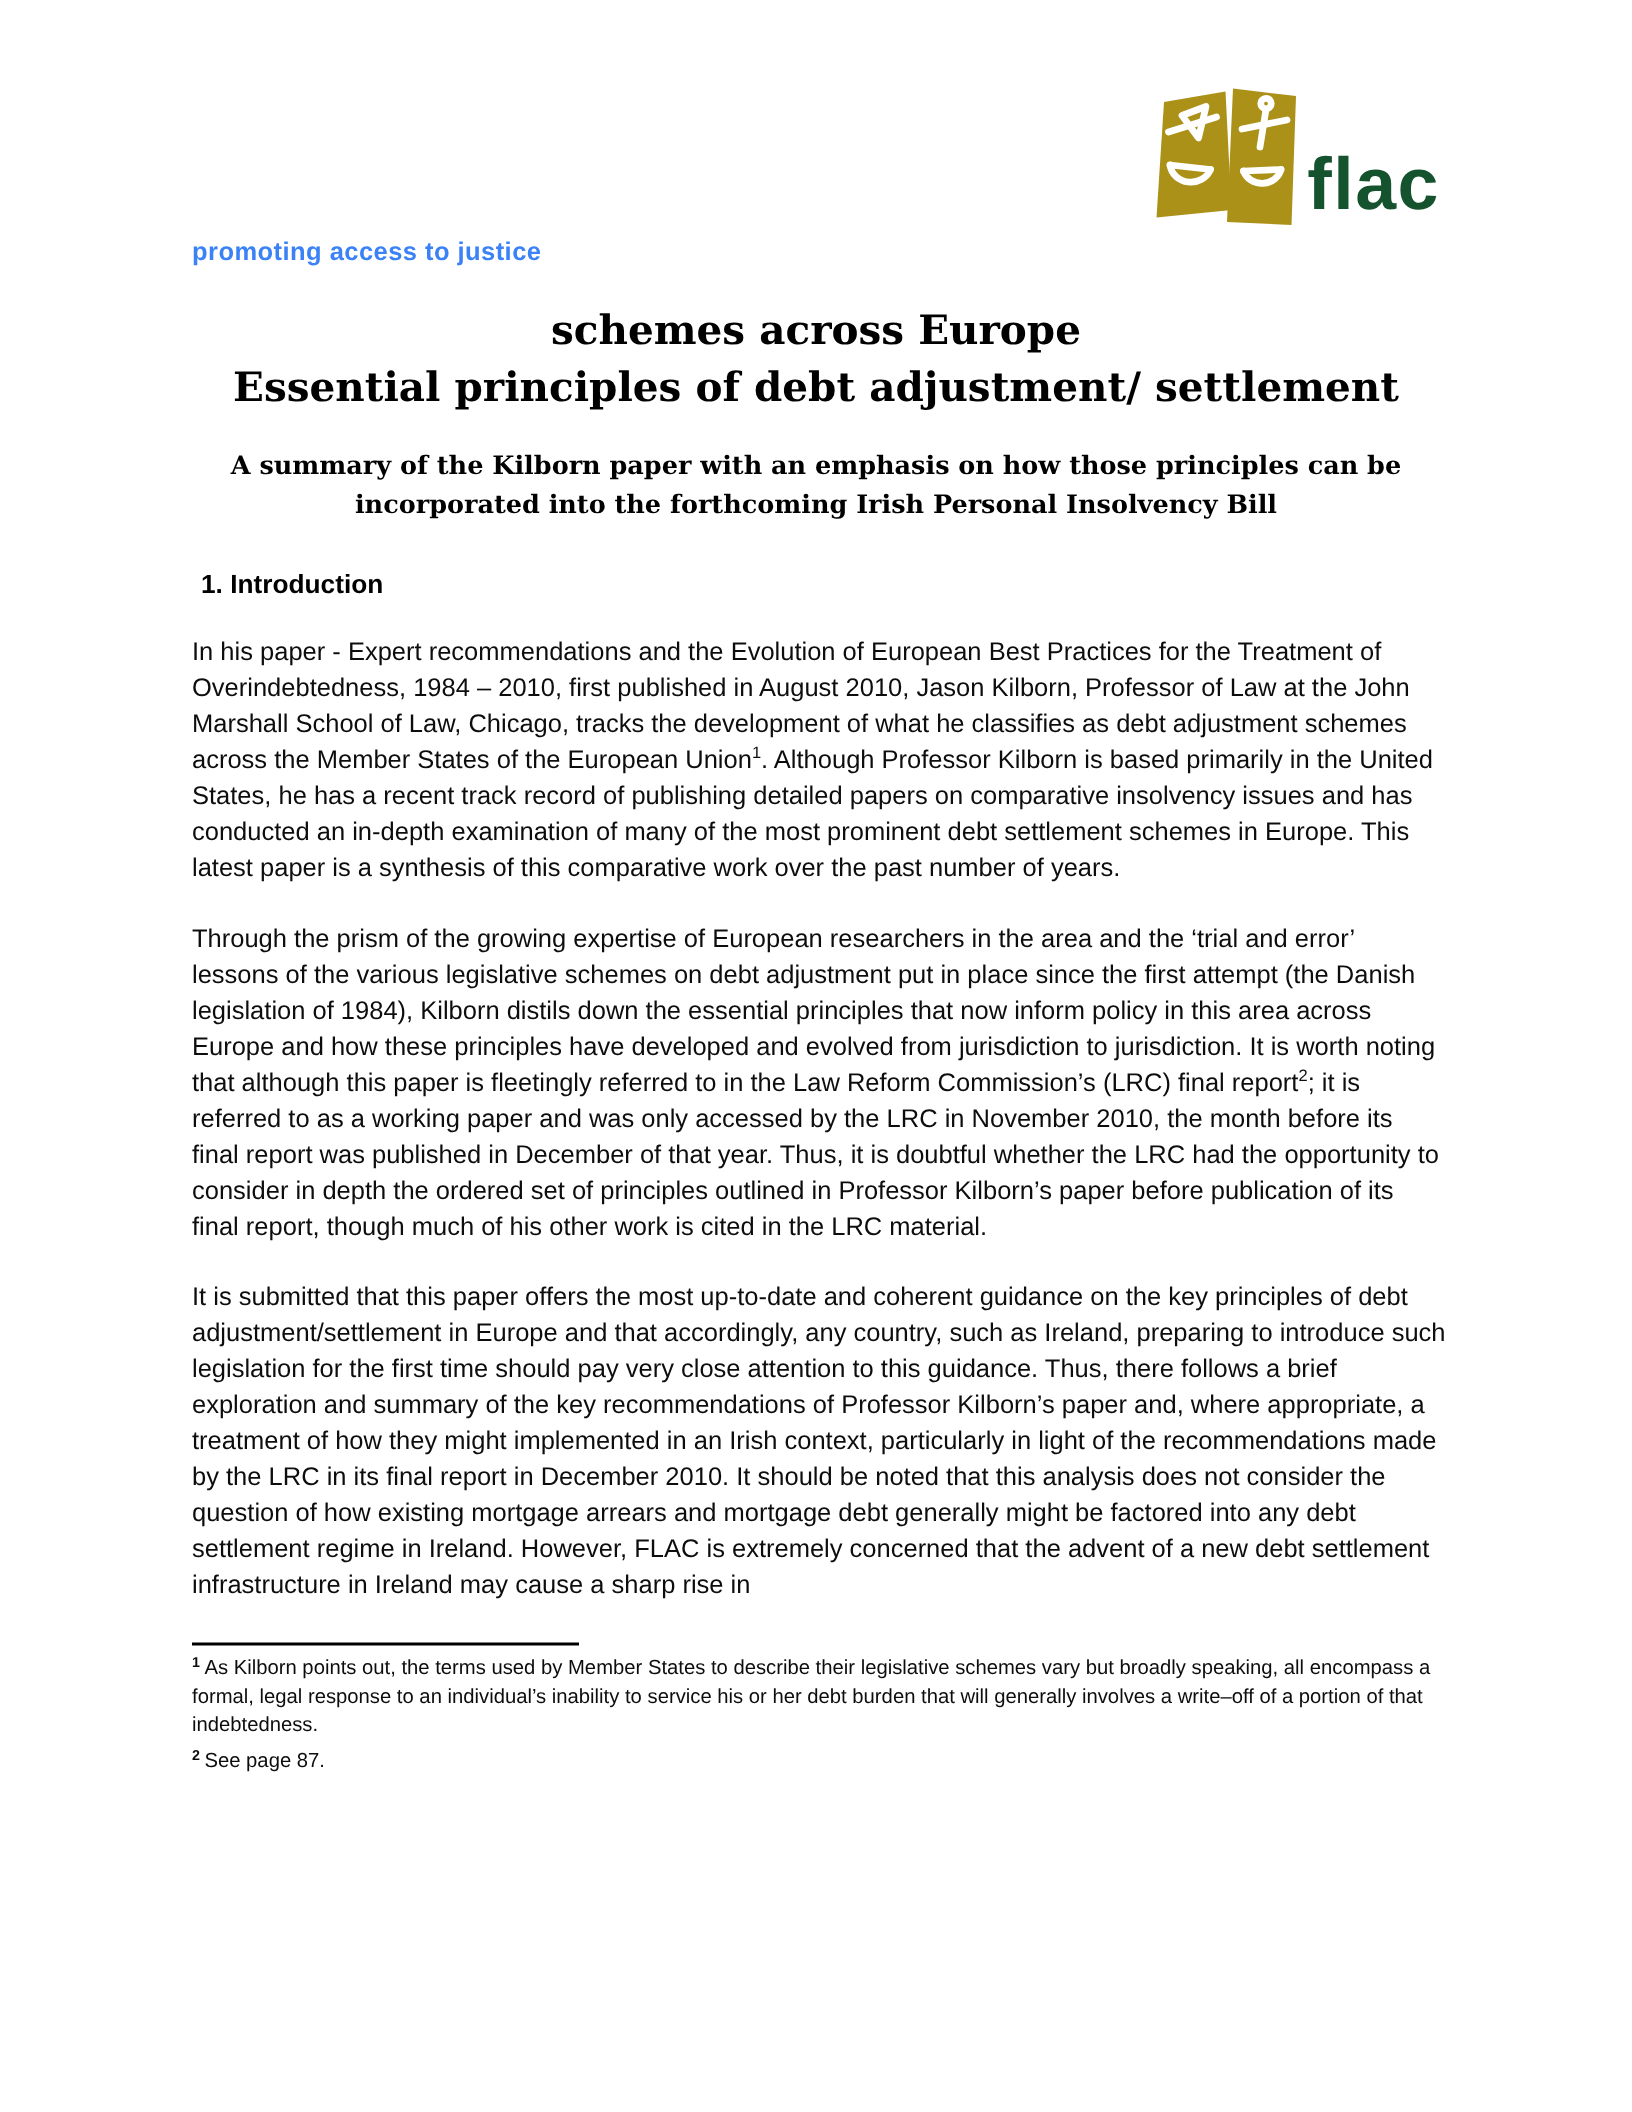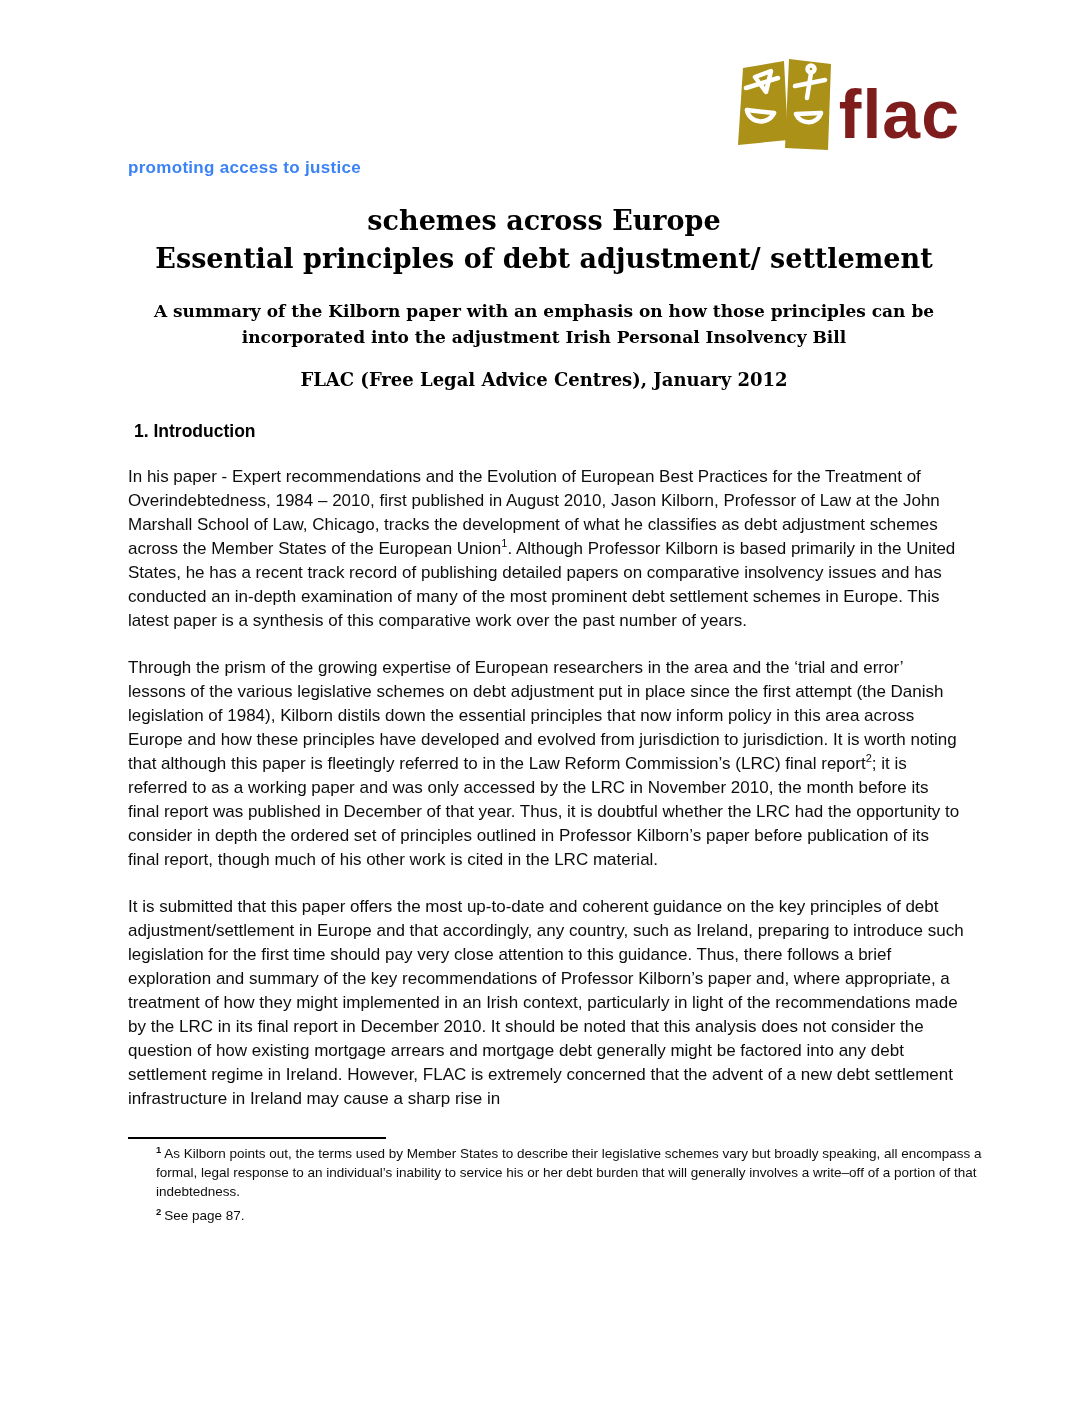--- a/index.html
+++ b/index.html
@@ -25,23 +25,23 @@
     height: 124px;
   }
   .logo-top {
     display: flex;
     align-items: flex-end;
   }
   .logo-icon { display: block; }
   .logo-word {
     font-family: "Liberation Sans", sans-serif;
     font-weight: bold;
-    font-size: 68px;
+    font-size: 49px;
     line-height: 1;
-    color: #7f1d1d;
+    color: #14532d;
     letter-spacing: 1px;
     margin-left: 2px;
     margin-bottom: 8px;
   }
   .logo-tagline {
     font-family: "Liberation Sans", sans-serif;
     font-weight: bold;
     font-size: 17px;
     color: #3b82f6;
     letter-spacing: 0.3px;
@@ -107,21 +107,20 @@
   .footnote-rule {
     margin-top: 26px;
     width: 258px;
     border-top: 2px solid #000;
   }
   .footnote {
     margin-top: 5px;
     width: 836px;
     font-size: 13.5px;
     line-height: 19px;
-    margin-left: 28px;
   }
   .footnote:first-of-type { margin-top: 7px; }
   .fn-marker {
     font-size: 9.5px;
     line-height: 0;
     vertical-align: super;
     font-weight: bold;
     margin-right: 3px;
   }
 </style>
@@ -157,24 +156,23 @@
     <div class="logo-tagline">promoting access to justice</div>
   </header>
 
   <h1 class="doc-title">
     <span class="tline">schemes across Europe</span>
     <span class="tline">Essential principles of debt adjustment/ settlement</span>
   </h1>
 
   <h2 class="doc-subtitle">
     <span class="sline">A summary of the Kilborn paper with an emphasis on how those principles can be</span>
-    <span class="sline">incorporated into the adjustment Irish Personal Insolvency Bill</span>
+    <span class="sline">incorporated into the forthcoming Irish Personal Insolvency Bill</span>
   </h2>
 
-  <div class="doc-byline">FLAC (Free Legal Advice Centres), January 2012</div>
 
   <h3 class="section-heading">1. Introduction</h3>
 
   <p class="body-para"><span>In his paper - Expert recommendations and the Evolution of European Best Practices for the Treatment of Overindebtedness, 1984 – 2010, first published in August 2010, Jason Kilborn, Professor of Law at the John Marshall School of Law, Chicago, tracks the development of what he classifies as debt adjustment schemes across the Member States of the European Union</span><sup class="fn-ref">1</sup><span>. Although Professor Kilborn is based primarily in the United States, he has a recent track record of publishing detailed papers on comparative insolvency issues and has conducted an in-depth examination of many of the most prominent debt settlement schemes in Europe. This latest paper is a synthesis of this comparative work over the past number of years.</span></p>
 
   <p class="body-para"><span>Through the prism of the growing expertise of European researchers in the area and the ‘trial and error’ lessons of the various legislative schemes on debt adjustment put in place since the first attempt (the Danish legislation of 1984), Kilborn distils down the essential principles that now inform policy in this area across Europe and how these principles have developed and evolved from jurisdiction to jurisdiction. It is worth noting that although this paper is fleetingly referred to in the Law Reform Commission’s (LRC) final report</span><sup class="fn-ref">2</sup><span>; it is referred to as a working paper and was only accessed by the LRC in November 2010, the month before its final report was published in December of that year. Thus, it is doubtful whether the LRC had the opportunity to consider in depth the ordered set of principles outlined in Professor Kilborn’s paper before publication of its final report, though much of his other work is cited in the LRC material.</span></p>
 
   <p class="body-para"><span>It is submitted that this paper offers the most up-to-date and coherent guidance on the key principles of debt adjustment/settlement in Europe and that accordingly, any country, such as Ireland, preparing to introduce such legislation for the first time should pay very close attention to this guidance. Thus, there follows a brief exploration and summary of the key recommendations of Professor Kilborn’s paper and, where appropriate, a treatment of how they might implemented in an Irish context, particularly in light of the recommendations made by the LRC in its final report in December 2010. It should be noted that this analysis does not consider the question of how existing mortgage arrears and mortgage debt generally might be factored into any debt settlement regime in Ireland. However, FLAC is extremely concerned that the advent of a new debt settlement infrastructure in Ireland may cause a sharp rise in</span></p>
 
   <div class="footnote-rule"></div>

